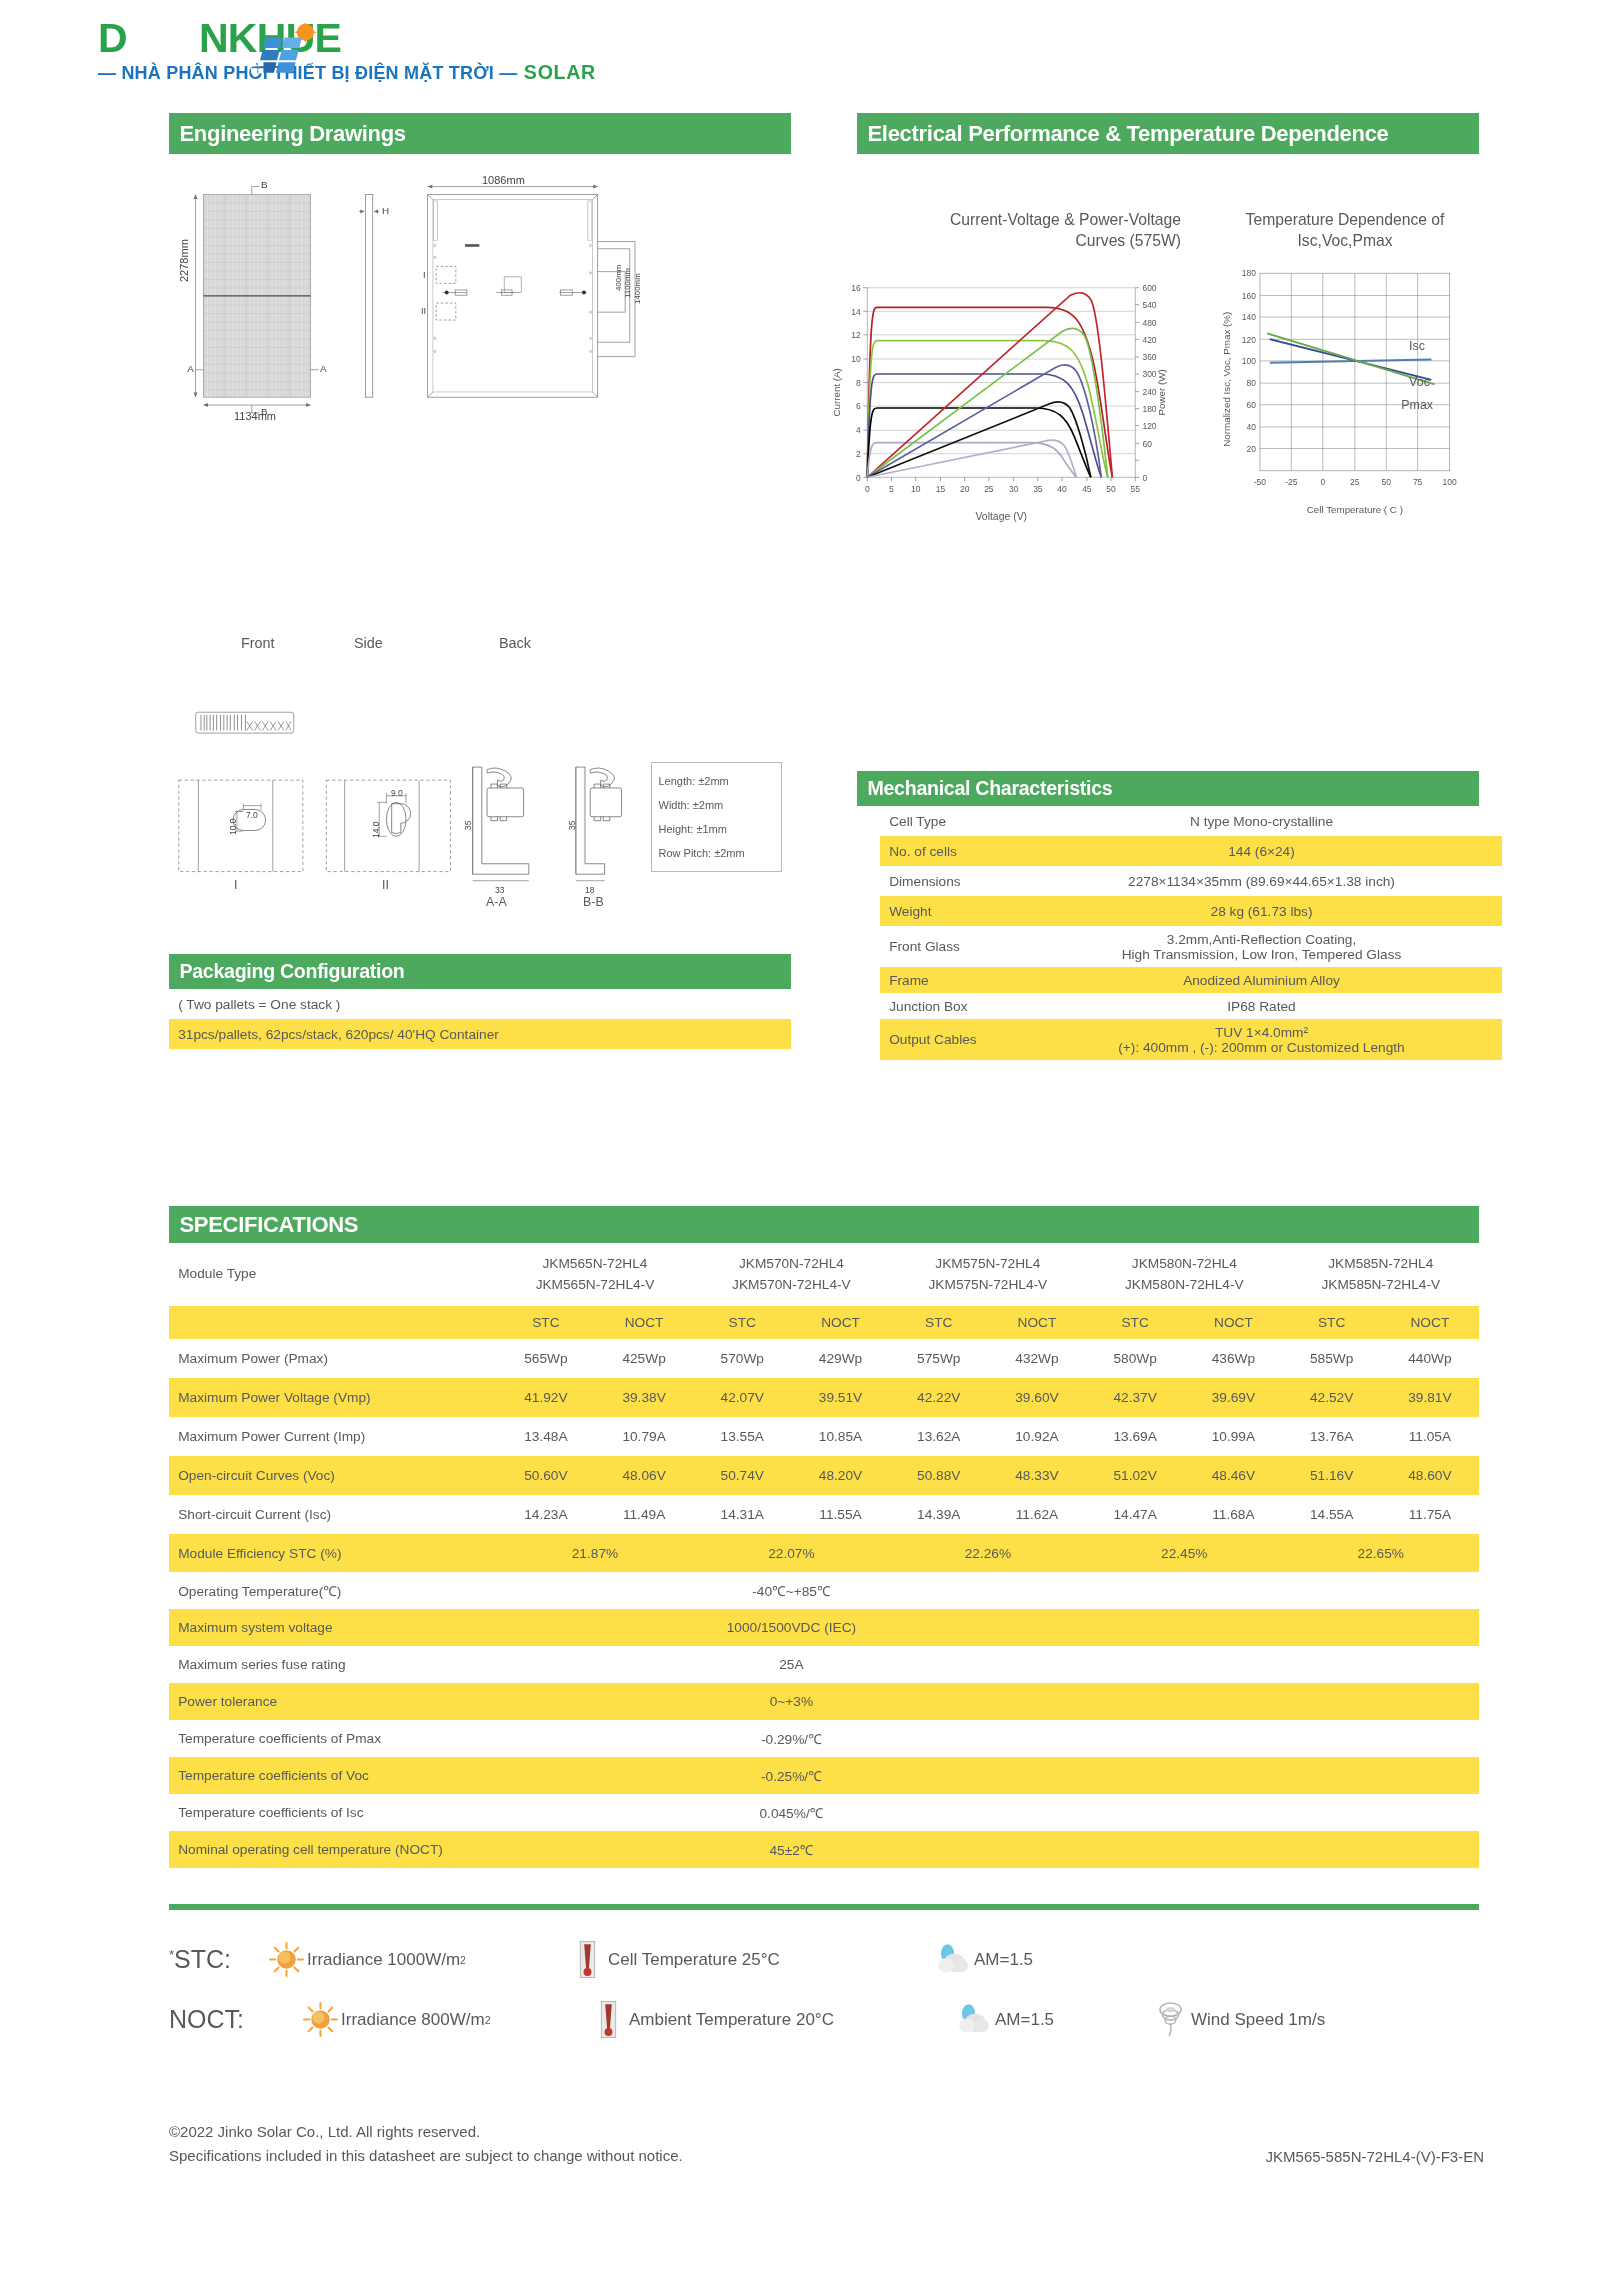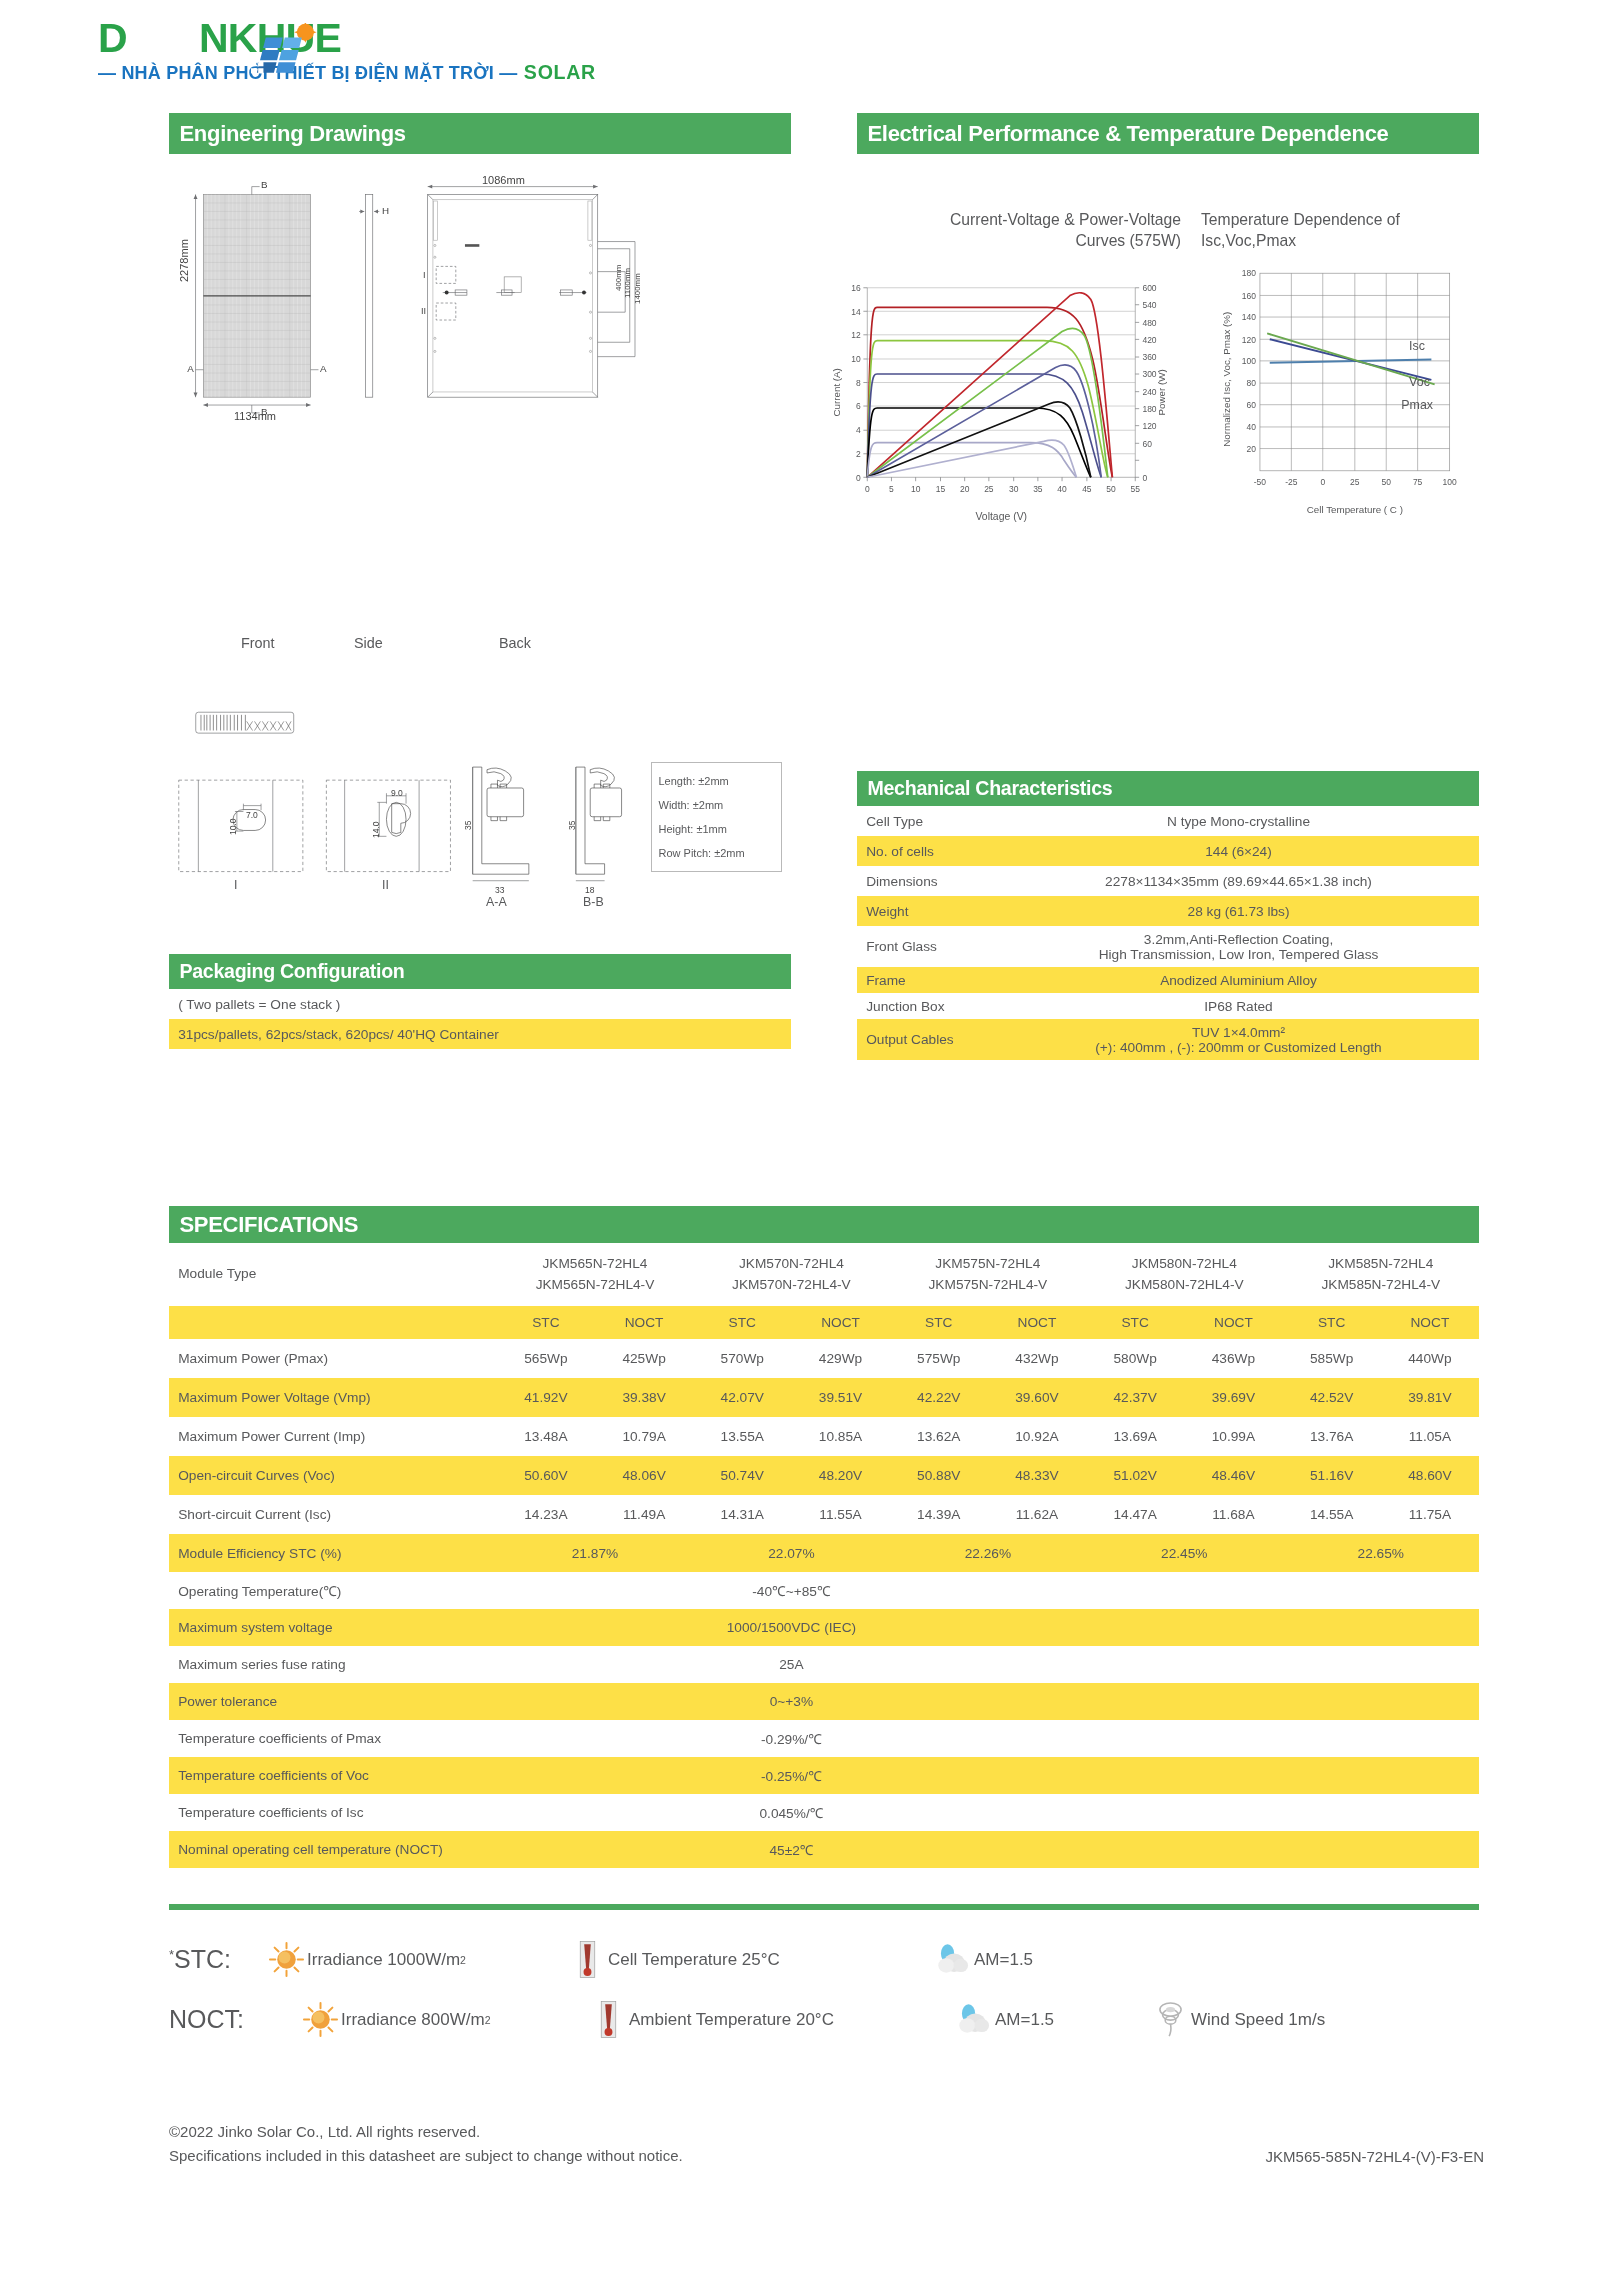--- a/index.html
+++ b/index.html
@@ -41,21 +41,21 @@
     font-size: 11px; color: #58595b;
   }
 
   
   .tbl { position: absolute; border-collapse: collapse; }
   .tbl td { padding: 0 9.2px; font-size: 13.7px; color: #58595b; vertical-align: middle; }
   .row-alt { background: #fde047; }
   .row-plain { background: #ffffff; }
 
   
-  #mech-tbl { left: 857px; top: 806px; width: 622px; }
+  #mech-tbl { left: 880px; top: 806px; width: 622px; }
   #mech-tbl td.k { width: 141px; text-align: left; }
   #mech-tbl td.v { text-align: center; }
 
   
   #pack-tbl { left: 169px; top: 989px; width: 622px; }
   #pack-tbl td { text-align: left; font-size: 13.7px; }
   .pack-note { color: #4ca95e; }
 
   
   #spec-tbl { left: 169px; top: 1243px; width: 1310px; }
@@ -487,21 +487,21 @@
         <path d="M80 430 L 390 152 C 402 145 414 146 422 158 C 434 178 446 330 455 430" stroke="#c1272d"></path>
         <path d="M80 430 L 378 207 C 392 199 404 201 412 213 C 424 232 438 340 448 430" stroke="#78c04a"></path>
         <path d="M80 430 L 368 262 C 382 255 392 257 400 268 C 412 286 428 350 438 430" stroke="#5b5f9b"></path>
         <path d="M80 430 L 358 318 C 372 312 382 314 390 324 C 400 340 414 390 422 430" stroke="#111111"></path>
         <path d="M80 430 L 350 375 C 364 371 374 373 381 381 C 389 392 396 418 400 430" stroke="#b0b0cf"></path>
       </g>
     </svg>
   </div>
 
   <div style="position:absolute; left:1201px; top:196px; width:288px; height:458px;">
-    <div style="position:absolute; left:0; top:13px; width:288px; font-size:15.7px; color:#58595b; line-height:1.35;">
+    <div style="position:absolute; left:0; top:13px; width:288px; text-align:center; font-size:15.7px; color:#58595b; line-height:1.35;">
       <div>Temperature Dependence of</div>
       <div>Isc,Voc,Pmax</div>
     </div>
     <svg width="288" height="458" viewBox="0 0 440 700">
 
       <rect x="90" y="118" width="290" height="302" fill="none" stroke="#8d8d8d" stroke-width="1"></rect>
       <g stroke="#8d8d8d" stroke-width="0.9">
         <line x1="90" y1="152" x2="380" y2="152"></line>
         <line x1="90" y1="185" x2="380" y2="185"></line>
         <line x1="90" y1="219" x2="380" y2="219"></line>

